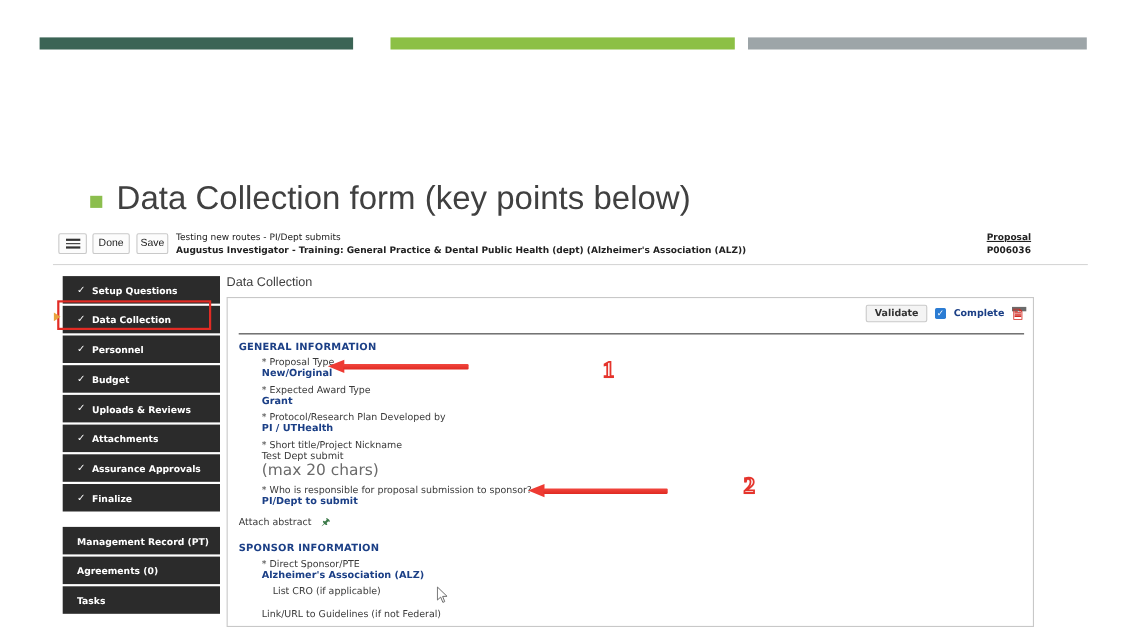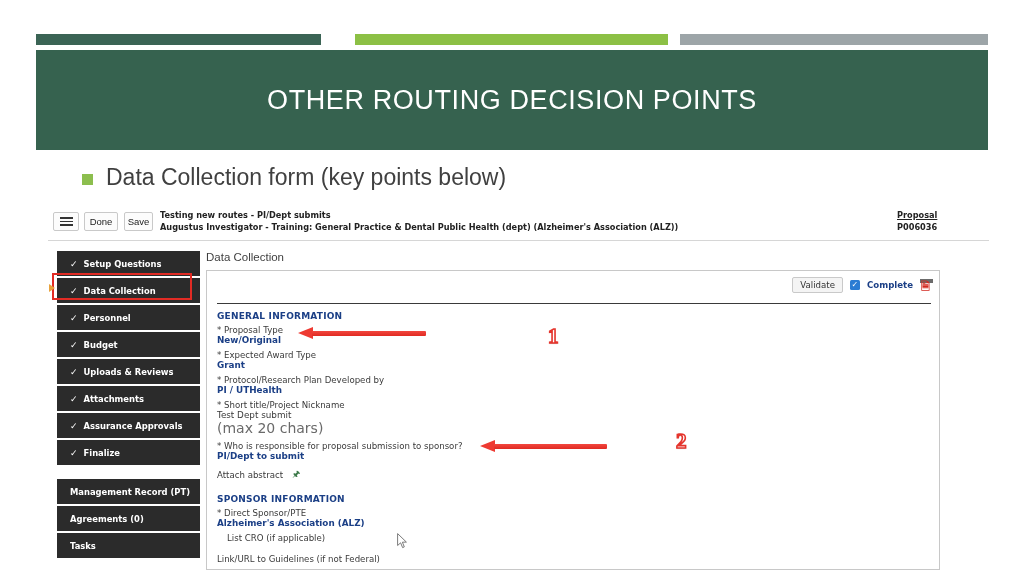--- a/index.html
+++ b/index.html
@@ -25,21 +25,21 @@
     position:absolute;left:0;top:0;width:952px;height:100px;
     display:flex;align-items:center;justify-content:center;
     color:#ffffff;font-size:27px;letter-spacing:.6px;
     font-family:"Liberation Sans", sans-serif;font-weight:400;
     white-space:nowrap;
   }
 
   
   #bullet-row{position:absolute;left:82px;top:164px;display:flex;align-items:center;}
   #bullet-marker{width:11px;height:11px;background:#8CBE4E;margin-right:13px;margin-top:4px;}
-  #bullet-text{font-size:23px;color:#404040;font-weight:400;white-space:nowrap;}
+  #bullet-text{font-size:30px;color:#404040;font-weight:400;white-space:nowrap;}
 
   
   #app-shot{
     position:absolute;left:48px;top:209px;width:941px;height:367px;
     background:#ffffff;overflow:hidden;
     font-family:"DejaVu Sans", sans-serif;
   }
 
   
   #app-toolbar{position:absolute;left:0;top:0;width:941px;height:32px;background:#fff;}
@@ -47,21 +47,21 @@
     position:absolute;top:3px;height:17px;
     border:1px solid #c9c9c9;background:#fcfcfc;border-radius:2px;
     font-size:9.5px;color:#222;display:flex;align-items:center;justify-content:center;
     font-family:Liberation Sans, sans-serif;
   }
   #hamburger-button{left:5px;width:24px;flex-direction:column;gap:2px;}
   #hamburger-button .bar{width:13px;height:1.4px;background:#333;}
   #done-button{left:36px;width:32px;}
   #save-button{left:76px;width:27px;}
   #doc-title{
-    position:absolute;left:112px;top:1px;font-size:8.2px;font-weight:bold;color:#222;
+    position:absolute;left:112px;top:1px;font-size:8.2px;font-weight:normal;color:#222;
     white-space:nowrap;
   }
   #doc-subtitle{
     position:absolute;left:112px;top:13px;font-size:8.2px;font-weight:bold;color:#222;
     white-space:nowrap;
   }
   #proposal-label{position:absolute;left:849px;top:1px;font-size:8.2px;font-weight:bold;color:#222;white-space:nowrap;text-decoration:underline;}
   #proposal-number{position:absolute;left:849px;top:13px;font-size:8.2px;font-weight:bold;color:#222;white-space:nowrap;}
   #toolbar-rule{position:absolute;left:0;top:31px;width:941px;height:1px;background:#d6d6d6;}
 
@@ -88,42 +88,42 @@
   
   #app-main{position:absolute;left:158px;top:42px;width:740px;}
   #panel-title{font-size:11.5px;color:#3f3f3f;margin-bottom:7px;font-family:"Liberation Sans",sans-serif;}
   #form-panel{
     position:relative;width:734px;height:300px;border:1px solid #c8c8c8;
     background:#ffffff;box-sizing:border-box;overflow:hidden;
   }
   #form-actions{position:absolute;right:6px;top:6px;display:flex;align-items:center;gap:7px;}
   #validate-button{
     border:1px solid #c9c9c9;background:#f4f4f4;border-radius:2px;
-    font-size:8.6px;color:#333;padding:2px 7px;font-family:"DejaVu Sans",sans-serif;
+    font-size:8.6px;color:#333;padding:2px 7px;font-family:"DejaVu Sans",sans-serif;font-weight:bold;
   }
   #complete-checkbox{
     width:10px;height:10px;background:#2b7cd3;border-radius:1.5px;
     display:flex;align-items:center;justify-content:center;
     color:#fff;font-size:8px;line-height:1;
   }
   #complete-label{font-size:8.6px;font-weight:bold;color:#1b3f86;}
   #pdf-icon{width:13px;height:13px;position:relative;}
   #pdf-icon .pdf-bg{position:absolute;left:0;top:0;width:13px;height:4px;background:#6b6b6b;}
   #pdf-icon .pdf-a{
     position:absolute;left:1px;top:2px;font-size:11px;color:#d32a22;
     font-weight:bold;line-height:11px;font-family:"DejaVu Serif",serif;
   }
   #form-rule{position:absolute;left:10px;top:32px;width:714px;height:1px;background:#3a3a3a;}
 
   #form-body{position:absolute;left:10px;top:40px;width:700px;}
   .section-head{
     font-size:9px;font-weight:bold;color:#1b3f86;letter-spacing:.2px;
     margin:0 0 4px 0;
   }
-  .field{margin-bottom:5px;}
+  .field{margin-bottom:5px;margin-left:21px;}
   .field-label{font-size:8.6px;color:#3a3a3a;white-space:nowrap;}
   .field-value{font-size:8.8px;font-weight:bold;color:#1b3f86;white-space:nowrap;}
   .field-value.plainval{color:#3a3a3a;font-weight:normal;}
   .field-hint{font-size:14px;color:#6a6a6a;}
   .field-indent{padding-left:10px;}
   #attach-row{display:flex;align-items:center;gap:9px;margin:6px 0 11px 0;}
   #attach-label{font-size:8.6px;color:#3a3a3a;}
   #paperclip-icon{font-size:9px;color:#3d7a4a;}
 
   
@@ -155,23 +155,20 @@
 </style>
 </head>
 <body>
 
 <div class="slide">
 
   <div class="topbar" id="bar-dark"></div>
   <div class="topbar" id="bar-green"></div>
   <div class="topbar" id="bar-gray"></div>
 
-  <div id="title-banner">
-    <div id="slide-title">OTHER ROUTING DECISION POINTS</div>
-  </div>
 
   <div id="bullet-row">
     <div id="bullet-marker"></div>
     <div id="bullet-text">Data Collection form (key points below)</div>
   </div>
 
   <div id="app-shot">
 
     <div id="app-toolbar">
       <div class="tb-btn" id="hamburger-button">

